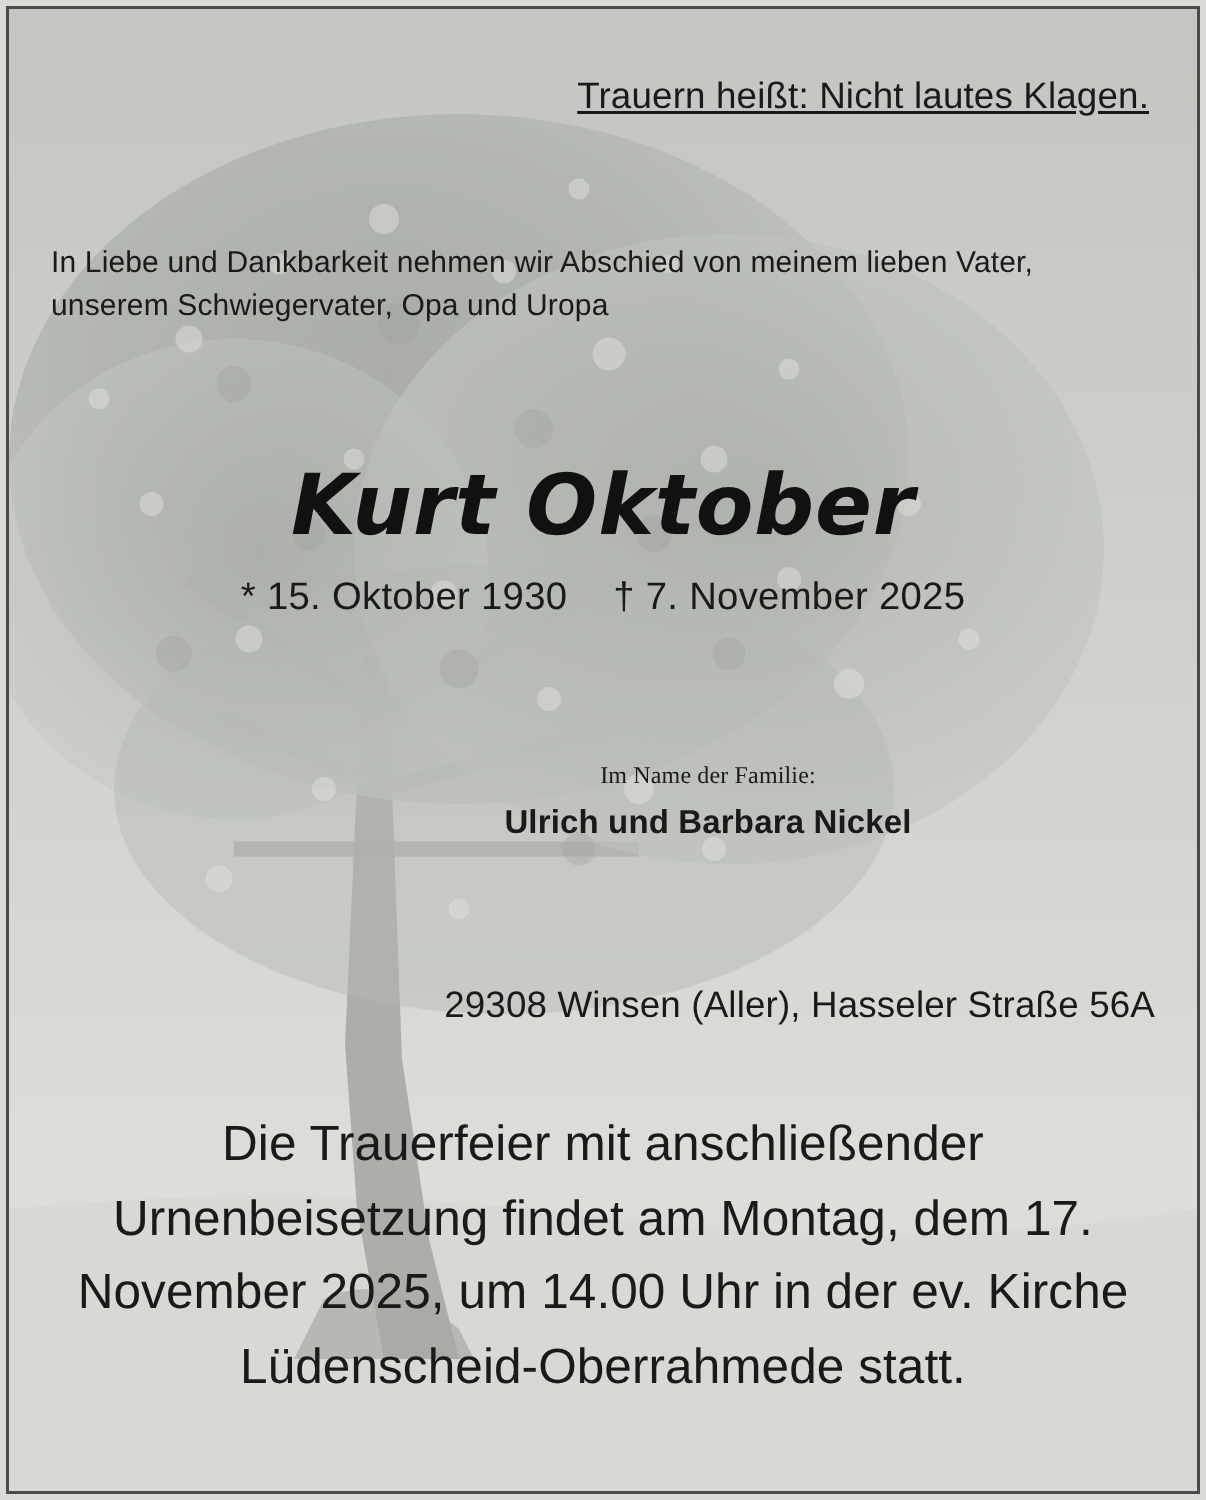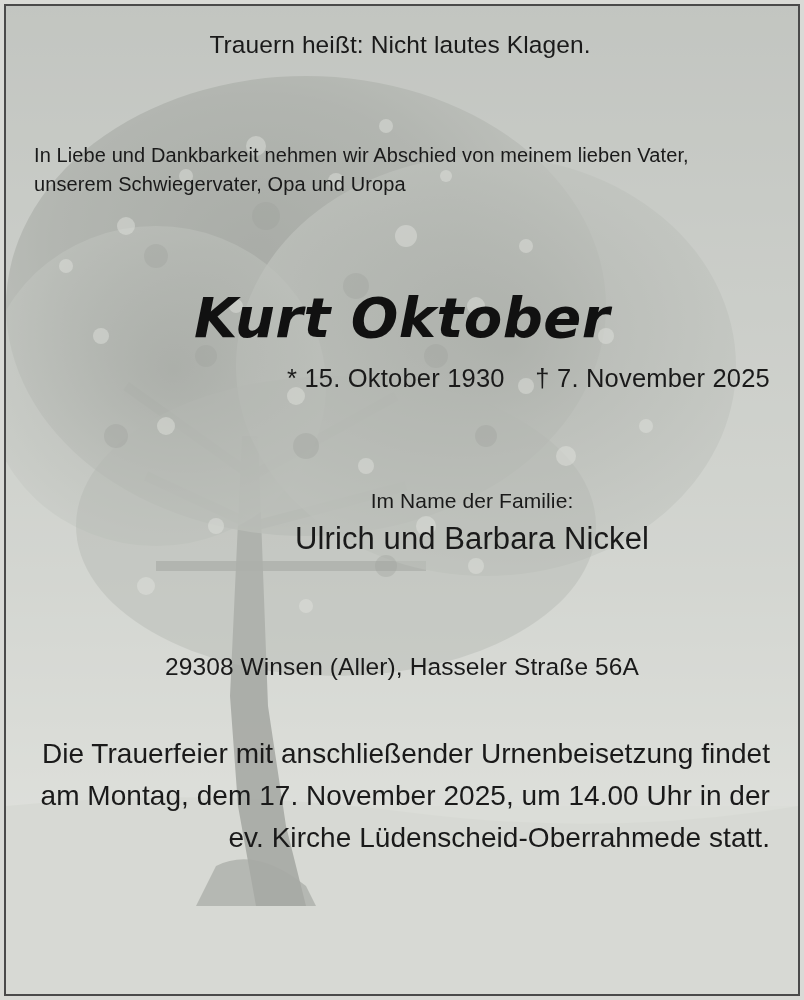--- a/index.html
+++ b/index.html
@@ -61,80 +61,82 @@
     position: absolute;
     left: 0;
     top: 0;
     width: 804px;
     height: 1000px;
     z-index: 10;
     box-sizing: border-box;
     padding: 0 34px;
   }
   .motto {
-    text-align: center;
+    text-align: right;
     font-size: 24.5px;
     line-height: 1.42;
-    padding-top: 28px;
+    padding-top: 48px;
     padding-right: 4px;
     letter-spacing: 0.1px;
+    text-decoration: underline;
   }
   .intro {
     margin-top: 78px;
     font-size: 20px;
     line-height: 1.46;
     text-align: left;
     letter-spacing: 0.1px;
   }
   .name {
     margin-top: 86px;
     text-align: center;
     font-family: "DejaVu Sans", sans-serif;
     font-weight: bold;
     font-style: italic;
     font-size: 56px;
     letter-spacing: 0.5px;
     color: #111;
   }
   .dates {
     margin-top: 14px;
-    text-align: right;
+    text-align: center;
     font-size: 25.5px;
     letter-spacing: 0.2px;
   }
   .dates .sep {
     display: inline-block;
     width: 16px;
   }
   .family-block {
     margin-top: 96px;
     text-align: center;
     padding-left: 140px;
   }
   .family-line1 {
-    font-size: 21px;
-    letter-spacing: 0.1px;
+    font-size: 16px;
+    letter-spacing: 0.1px;
+    font-family: Liberation Serif, serif;
   }
   .family-line2 {
     margin-top: 8px;
-    font-size: 31px;
-    font-weight: normal;
+    font-size: 22px;
+    font-weight: bold;
     letter-spacing: 0.1px;
   }
   .address {
     margin-top: 96px;
     font-size: 24.5px;
-    text-align: center;
+    text-align: right;
     letter-spacing: 0.1px;
   }
   .ceremony {
     margin-top: 52px;
-    font-size: 28px;
+    font-size: 33px;
     line-height: 1.5;
-    text-align: right;
+    text-align: center;
     letter-spacing: 0.05px;
   }
 </style>
 </head>
 <body>
 
 <div class="obituary">
 
   <div class="bg-photo">
     <svg viewBox="0 0 792 988" preserveAspectRatio="xMidYMid slice" aria-hidden="true">

